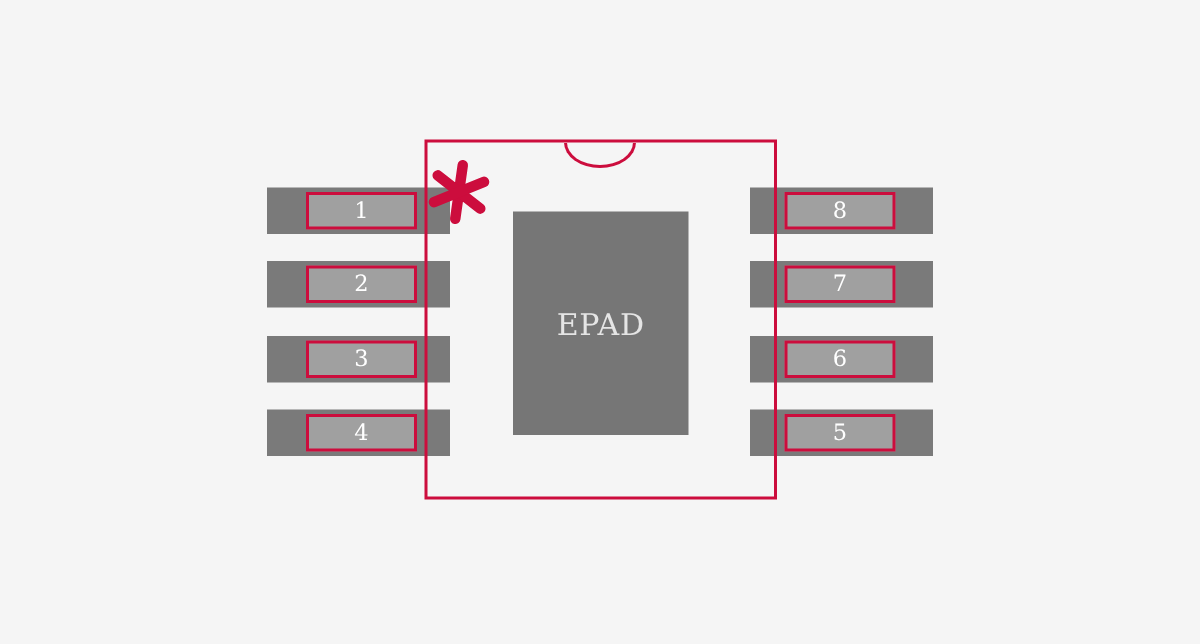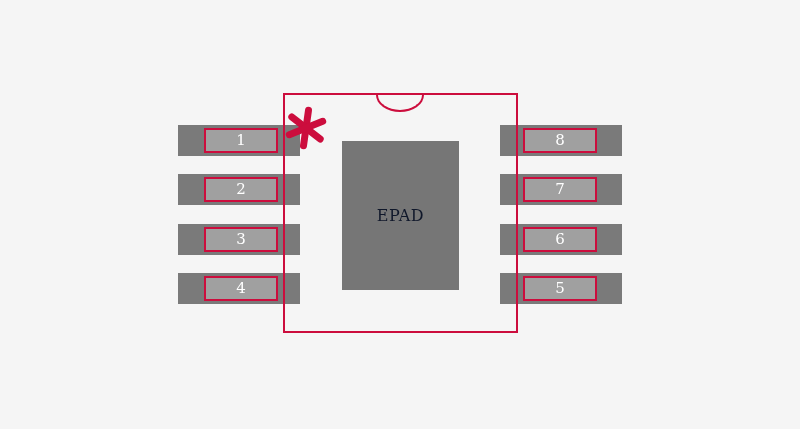--- a/index.html
+++ b/index.html
@@ -68,25 +68,25 @@
   }
   .pinbox.left  { left: 204px; }
   .pinbox.right { left: 523px; }
 
   
   .epad {
     position: absolute;
     left: 342px; top: 141px;
     width: 117px; height: 149px;
     background: var(--epad-gray);
-    color: #0f172a;
+    color: #e5e5e5;
     display: flex;
     align-items: center;
     justify-content: center;
-    font-size: 16px;
+    font-size: 20px;
     letter-spacing: 0.5px;
     z-index: 3;
   }
   
   .pin1-marker {
     position: absolute;
     left: 284px; top: 106px;
     width: 44px; height: 44px;
     z-index: 4;
     transform: rotate(8deg);

